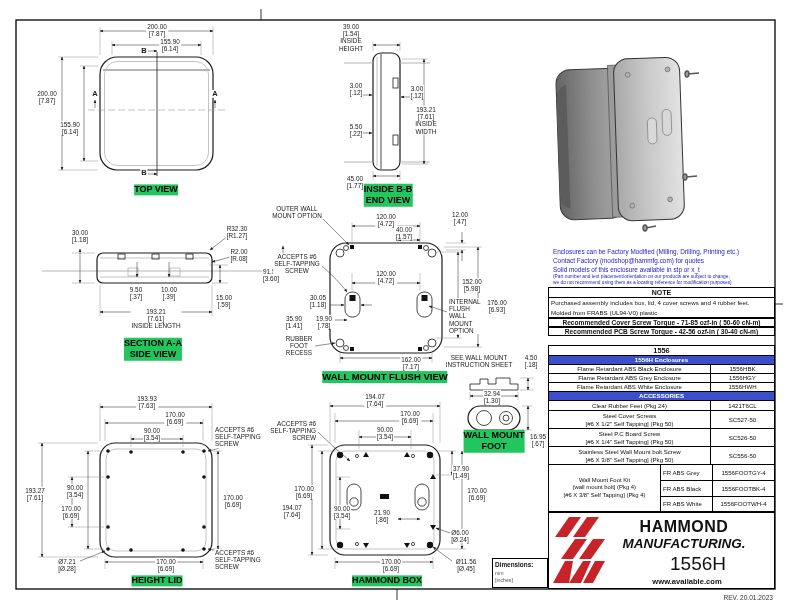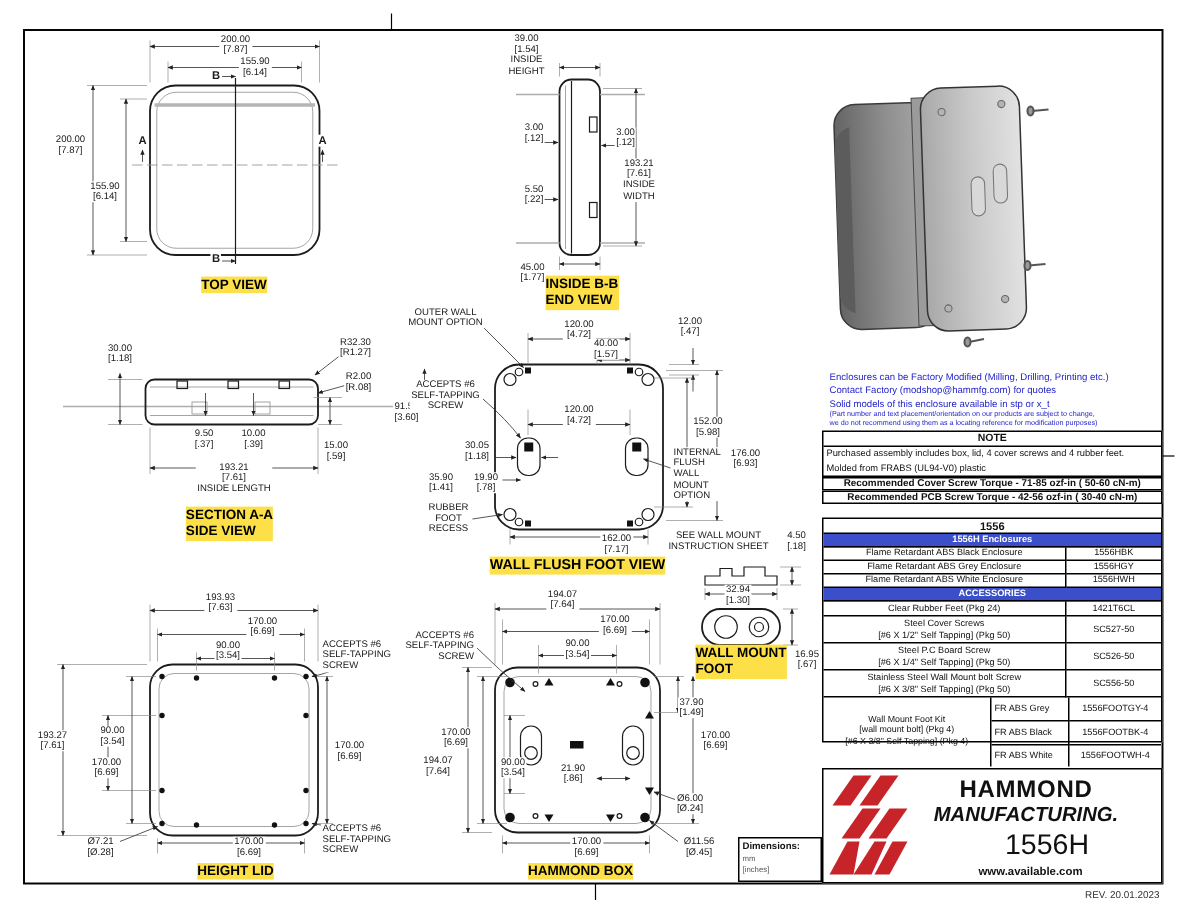--- a/index.html
+++ b/index.html
@@ -5,21 +5,21 @@
   html,body{margin:0;padding:0;background:#e8e8e8}
   #sheet{position:relative;width:792px;height:612px;background:#fff;overflow:hidden;
          font-family:"Liberation Sans","DejaVu Sans",sans-serif;color:#111}
   #lines{position:absolute;left:0;top:0;z-index:1}
   .lbl{position:absolute;transform:translate(-50%,-50%);font-size:6.4px;line-height:1.12;
        text-align:center;white-space:pre-line;color:#1a1a1a;background:#fff;padding:0 1px;z-index:2}
   .la{transform:translate(0,-50%);text-align:left}
   .ra{transform:translate(-100%,-50%);text-align:right}
   .sec{font-size:7.5px;font-weight:bold}
   .vtitle{position:absolute;transform:translate(-50%,-50%);font-size:9px;font-weight:bold;
-          line-height:1.25;white-space:pre-line;color:#000;z-index:2;background:#fde047}
+          line-height:1.25;text-align:center;white-space:pre-line;color:#000;z-index:2;background:#22c55e}
   .bigtitle{font-size:9.5px}
   .bnote{position:absolute;color:#2323cd;font-size:6.4px;line-height:1.45;white-space:pre-line;z-index:2}
   .bfine{font-size:4.8px;line-height:1.25}
   .frame{position:absolute;border:1px solid #000;box-sizing:border-box;background:#fff;z-index:2}
   .trow{position:absolute;border:1px solid #000;box-sizing:border-box;background:#fff;z-index:2;
         font-weight:bold;font-size:6.6px;display:flex;align-items:center;justify-content:center;text-align:center}
   .cell{position:absolute;box-sizing:border-box;font-size:6.1px;line-height:1.25;display:flex;
         align-items:center;justify-content:center;text-align:center;white-space:pre-line}
   .cb{border-bottom:1px solid #000}
   .cr{border-right:1px solid #000}
@@ -419,21 +419,21 @@
 WALL
 MOUNT
 OPTION</div>
 <div class="lbl" style="left:299px;top:346px">RUBBER
 FOOT
 RECESS</div>
 <div class="lbl" style="left:411px;top:363px">162.00
 [7.17]</div>
 <div class="lbl" style="left:479px;top:361px">SEE WALL MOUNT
 INSTRUCTION SHEET</div>
-<div class="vtitle bigtitle" style="left:385px;top:377px">WALL FLUSH FOOT VIEW</div>
+<div class="vtitle bigtitle" style="left:385px;top:377px">WALL MOUNT FLUSH VIEW</div>
 
 <div class="lbl" style="left:531px;top:361px">4.50
 [.18]</div>
 <div class="lbl" style="left:492px;top:397px">32.94
 [1.30]</div>
 <div class="lbl" style="left:538px;top:440px">16.95
 [.67]</div>
 <div class="vtitle" style="left:494px;top:441px">WALL MOUNT
 FOOT</div>
 
@@ -500,21 +500,21 @@
 
 <div class="frame" style="left:548px;top:287px;width:227px;height:31px">
   <div class="notehdr">NOTE</div>
   <div class="notetxt">Purchased assembly includes box, lid, 4 cover screws and 4 rubber feet.
 Molded from FRABS (UL94-V0) plastic</div>
 </div>
 
 <div class="trow" style="left:548px;top:318px;width:227px;height:9px">Recommended Cover Screw Torque - 71-85 ozf-in ( 50-60 cN-m)</div>
 <div class="trow" style="left:548px;top:327px;width:227px;height:9px">Recommended PCB Screw Torque - 42-56 ozf-in ( 30-40 cN-m)</div>
 
-<div class="frame" style="left:548px;top:345px;width:227px;height:150px">
+<div class="frame" style="left:548px;top:345px;width:227px;height:167px">
   <div class="cell cb fam" style="left:0;top:0;width:225px;height:10px">1556</div>
   <div class="cell cb band" style="left: 0px; top: 10px; width: 225px; height: 9px; background: rgb(58, 79, 201);">1556H Enclosures</div>
 
   <div class="cell cb cr" style="left:0;top:19px;width:162px;height:9px">Flame Retardant ABS Black Enclosure</div>
   <div class="cell cb" style="left:162px;top:19px;width:63px;height:9px">1556HBK</div>
   <div class="cell cb cr" style="left:0;top:28px;width:162px;height:9px">Flame Retardant ABS Grey Enclosure</div>
   <div class="cell cb" style="left:162px;top:28px;width:63px;height:9px">1556HGY</div>
   <div class="cell cb cr" style="left:0;top:37px;width:162px;height:9px">Flame Retardant ABS White Enclosure</div>
   <div class="cell cb" style="left:162px;top:37px;width:63px;height:9px">1556HWH</div>
 

